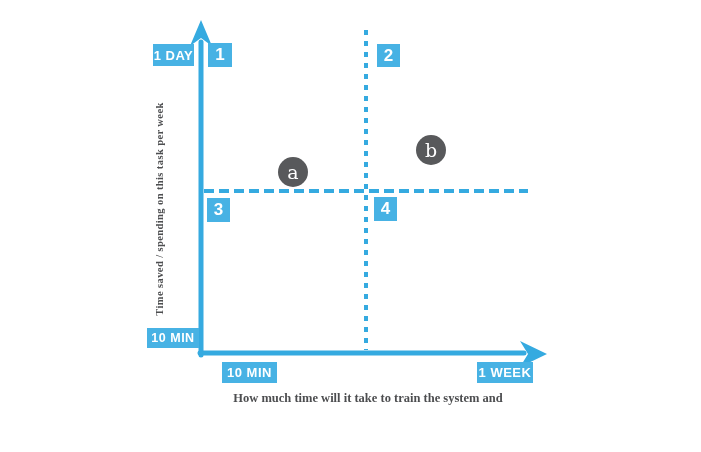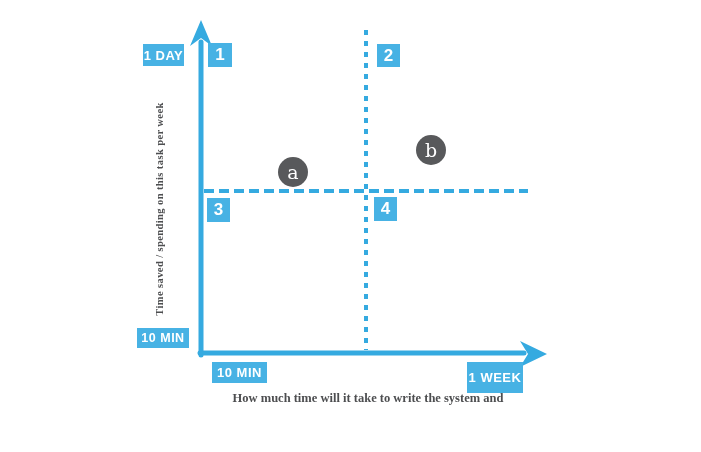--- a/index.html
+++ b/index.html
@@ -21,21 +21,21 @@
   .divider-h{stroke:var(--blue-line);stroke-width:4;fill:none;stroke-dasharray:10 5;}
   .divider-v{stroke:var(--blue-line);stroke-width:4;fill:none;stroke-dasharray:5 6;}
   .arrowhead{fill:var(--blue-line);}
   .tick-box{
     position:absolute;
     background:var(--blue-box);
     color:#fff;
     font-weight:bold;
     font-size:13px;
     letter-spacing:0.5px;
-    display:flex;align-items:center;justify-content:center;
+    display:flex;align-items:center;justify-content:center;margin-left:10px;
   }
   .quad-box{
     position:absolute;
     background:var(--blue-box);
     color:#fff;
     font-weight:bold;
     font-size:17px;
     display:flex;align-items:center;justify-content:center;
   }
   .point-circle{
@@ -86,29 +86,29 @@
     <line class="axis-line" x1="200" y1="353" x2="524" y2="353"></line>
     <polygon class="arrowhead" points="547,354 520,341 528,354 520,367"></polygon>
 
     <line class="divider-h" x1="204" y1="191" x2="528" y2="191"></line>
     <line class="divider-v" x1="366" y1="30" x2="366" y2="350"></line>
   </svg>
 
   <div class="tick-box" style="left:143px;top:44px;width:41px;height:22px;">1 DAY</div>
   <div class="tick-box" style="left:137px;top:328px;width:52px;height:20px;font-size:12.5px;">10 MIN</div>
   <div class="tick-box" style="left:212px;top:362px;width:55px;height:21px;">10 MIN</div>
-  <div class="tick-box" style="left:467px;top:362px;width:56px;height:31px;">1 WEEK</div>
+  <div class="tick-box" style="left:467px;top:362px;width:56px;height:21px;">1 WEEK</div>
 
   <div class="quad-box" style="left:208px;top:43px;width:24px;height:24px;">1</div>
   <div class="quad-box" style="left:377px;top:44px;width:23px;height:23px;">2</div>
   <div class="quad-box" style="left:207px;top:198px;width:23px;height:24px;">3</div>
   <div class="quad-box" style="left:374px;top:197px;width:23px;height:24px;">4</div>
 
   <div class="point-circle" style="left:278px;top:157px;">a</div>
   <div class="point-circle" style="left:416px;top:135px;">b</div>
 
   <div class="y-axis-label">Time saved / spending on this task per week</div>
 
   <div class="caption">
-    <div>How much time will it take to write the system and</div>
+    <div>How much time will it take to train the system and</div>
   </div>
 
 </div>
 
 </body></html>

